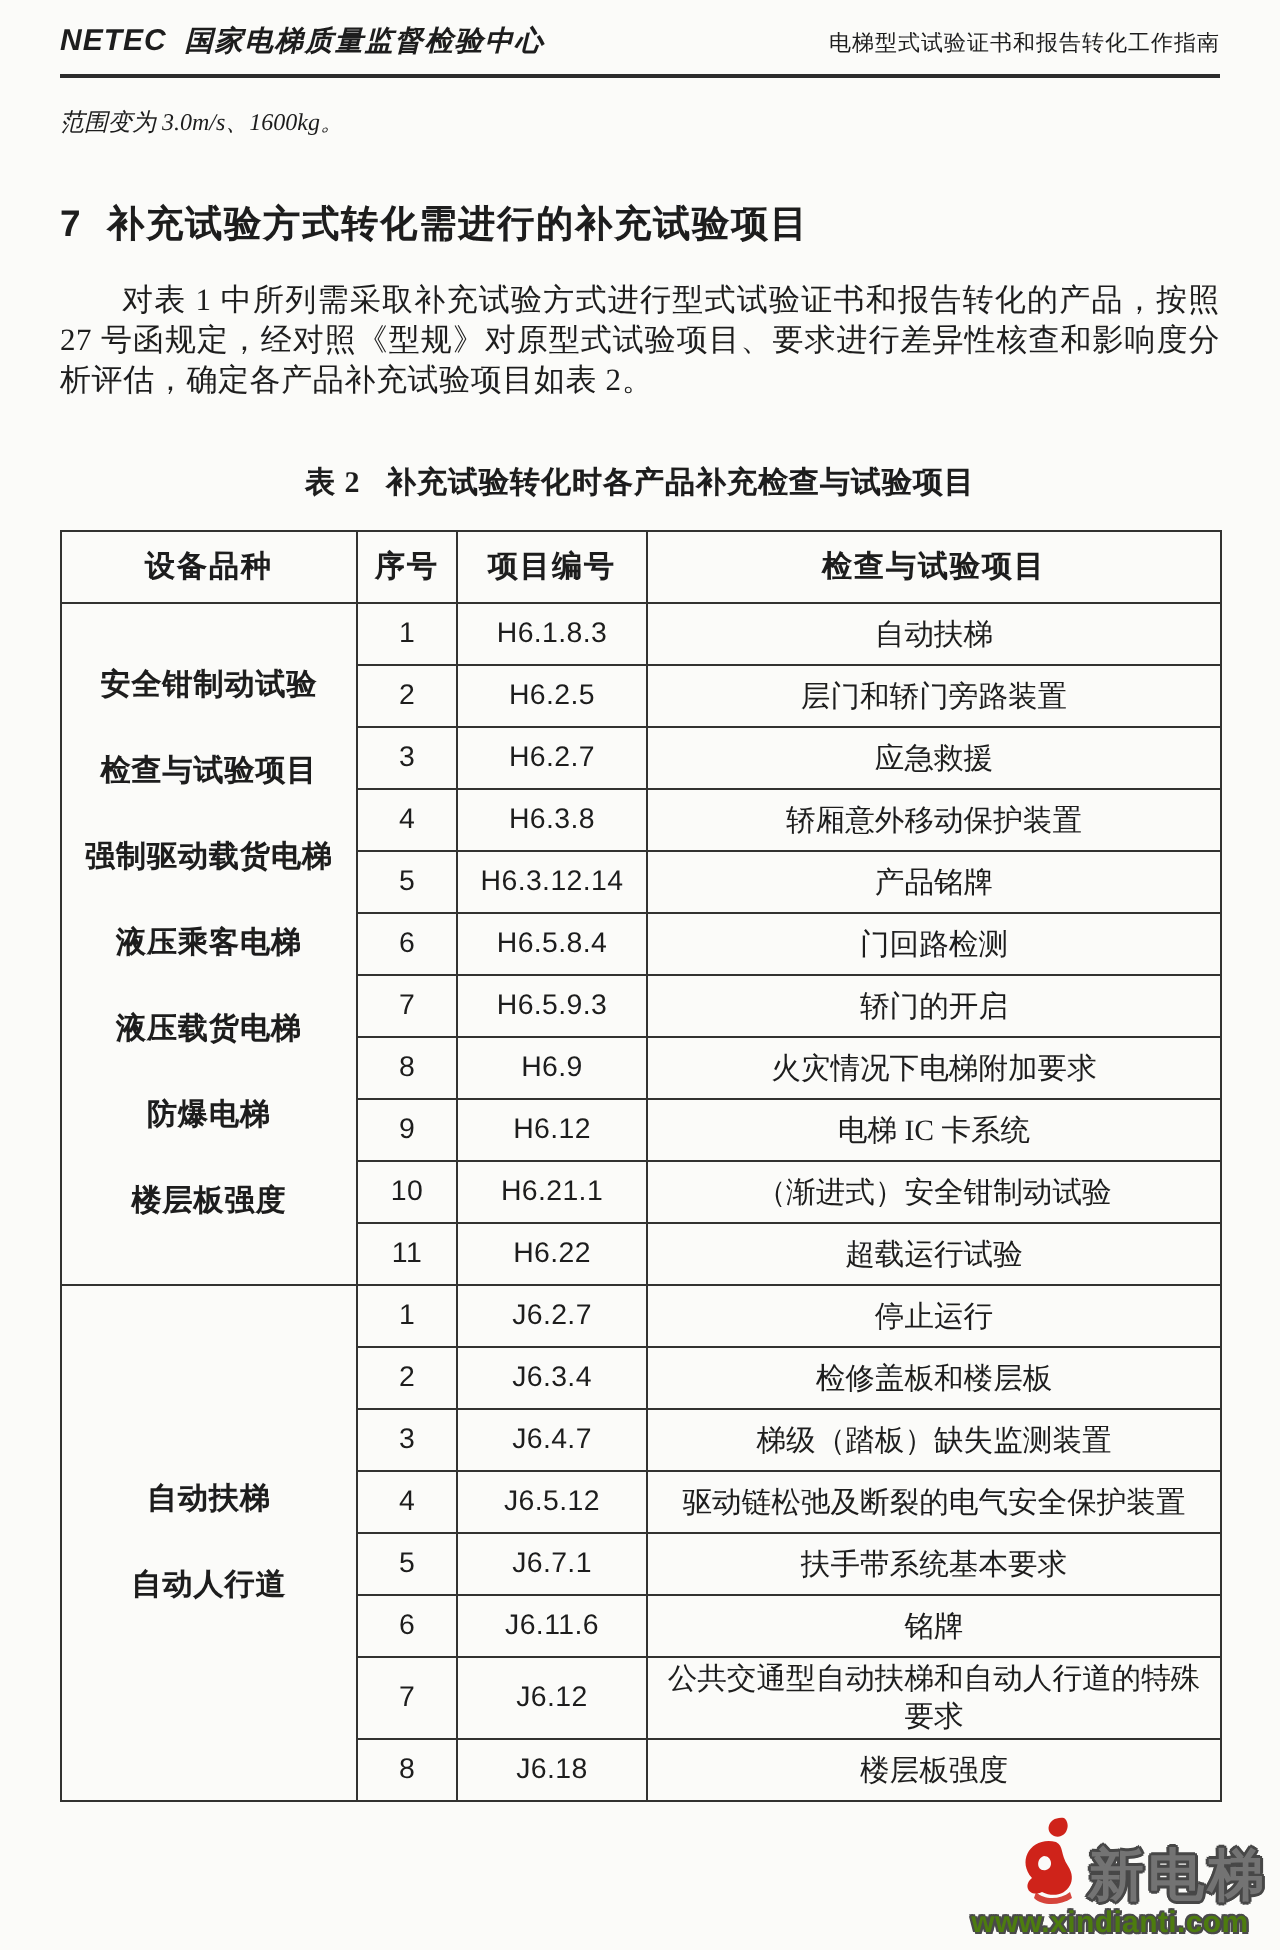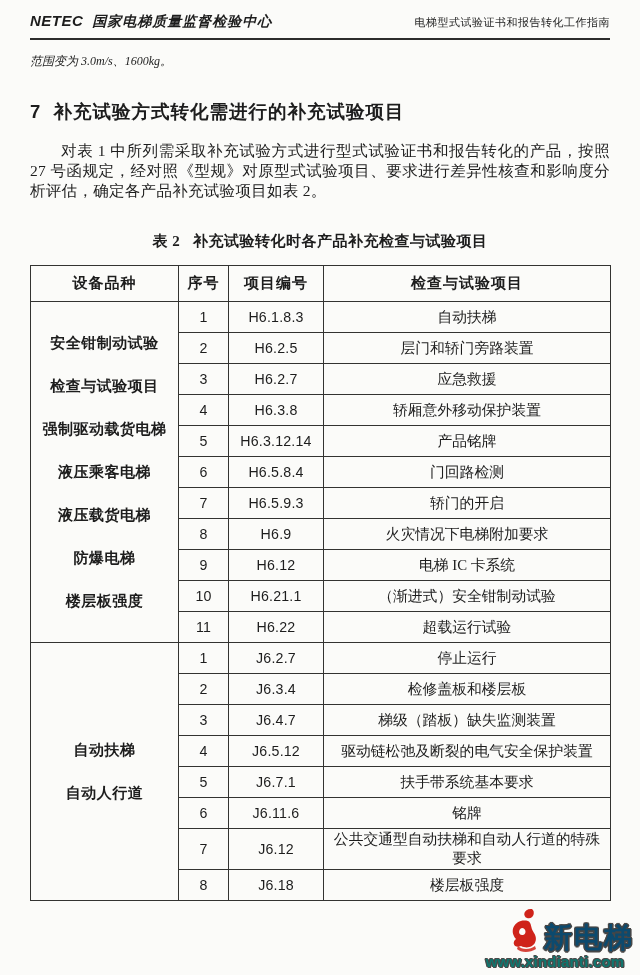--- a/index.html
+++ b/index.html
@@ -74,28 +74,28 @@
   .watermark {
     position:absolute; top:908px; right:0px; width:168px;
     text-align:center;
     font-family:"Liberation Sans","DejaVu Sans",sans-serif;
     line-height:1;
   }
   .wm-row { display:flex; align-items:flex-end; justify-content:flex-end; padding-right:6px; }
   .wm-icon { width:34px; height:44px; margin-right:2px; flex:none; }
   .wm-brand {
     font-size:28px; font-weight:900; letter-spacing:2px;
-    color:#0c4a6e;
+    color:#737373;
     text-shadow:-1.5px 0 #474747, 1.5px 0 #474747, 0 -1.5px #474747, 0 1.5px #474747,
                 -1px -1px #474747, 1px 1px #474747, -1px 1px #474747, 1px -1px #474747;
   }
   .wm-url {
     margin-top:2px; padding-right:2px;
     font-size:15px; font-weight:800; letter-spacing:.2px;
-    color:#0f766e;
+    color:#4d7c0f;
     text-shadow:-1.2px 0 #4a4a4a, 1.2px 0 #4a4a4a, 0 -1.2px #4a4a4a, 0 1.2px #4a4a4a,
                 -1px -1px #4a4a4a, 1px 1px #4a4a4a;
   }
 </style>
 </head>
 <body>
 
 <div class="page">
 
   <div class="header">

